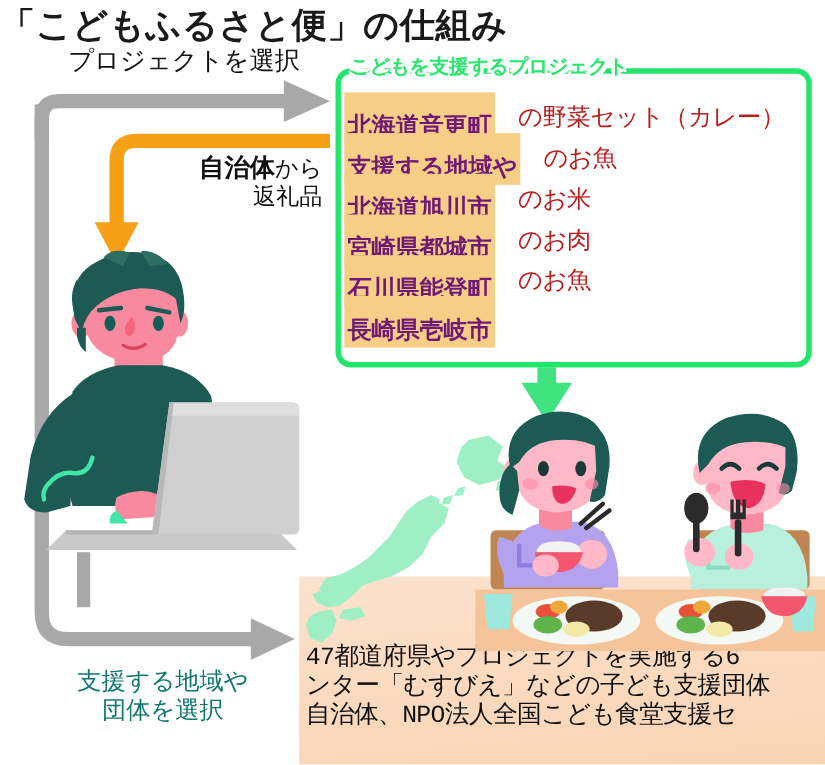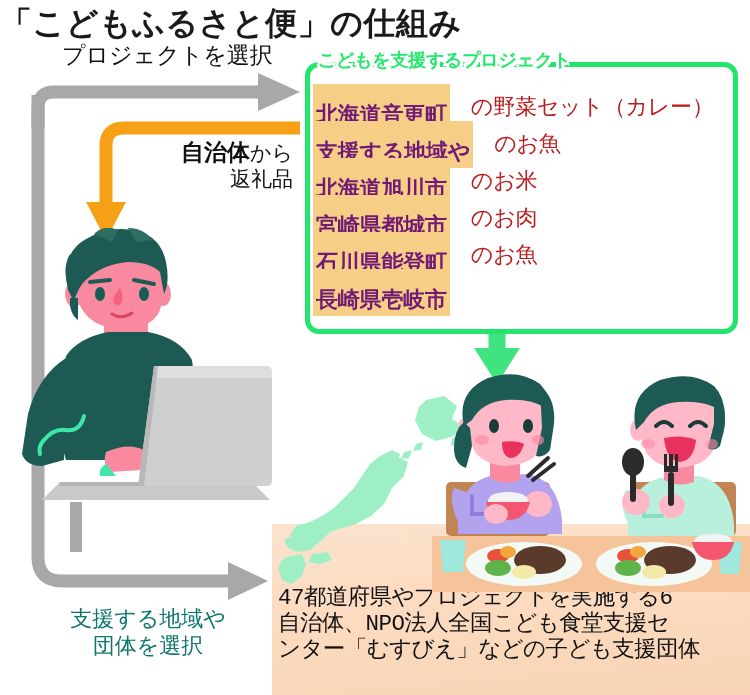--- a/index.html
+++ b/index.html
@@ -340,17 +340,17 @@
     <span class="l2">返礼品</span>
   </div>
 
   <div id="label-select-region">
     <div>支援する地域や</div>
     <div>団体を選択</div>
   </div>
 
   <div id="bottom-text">
     <div>47都道府県やプロジェクトを実施する6</div>
+    <div>ンター「むすびえ」などの子ども支援団体</div>
     <div>自治体、NPO法人全国こども食堂支援セ</div>
-    <div>ンター「むすびえ」などの子ども支援団体</div>
   </div>
 
 </div>
 
 </body></html>

